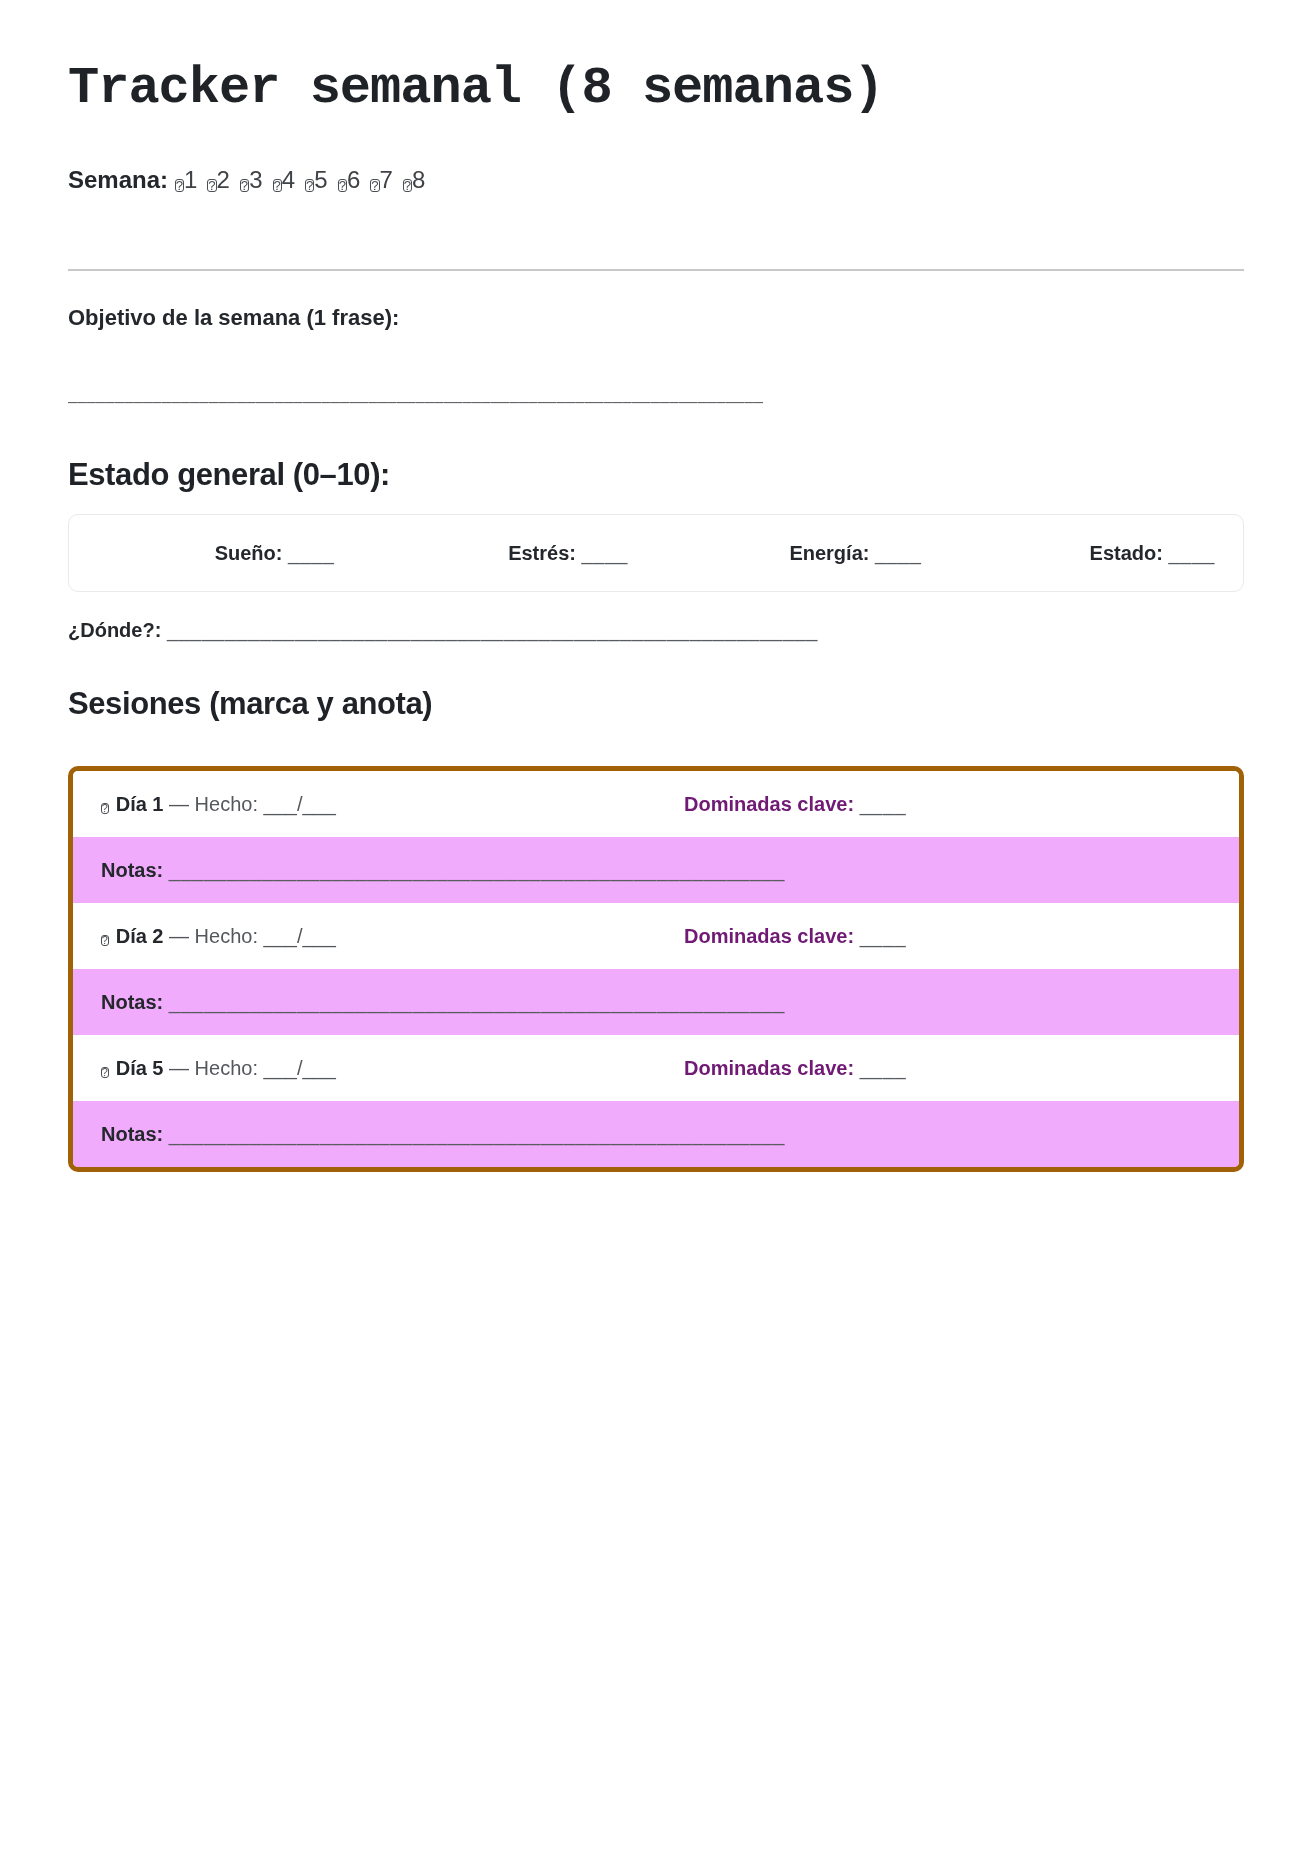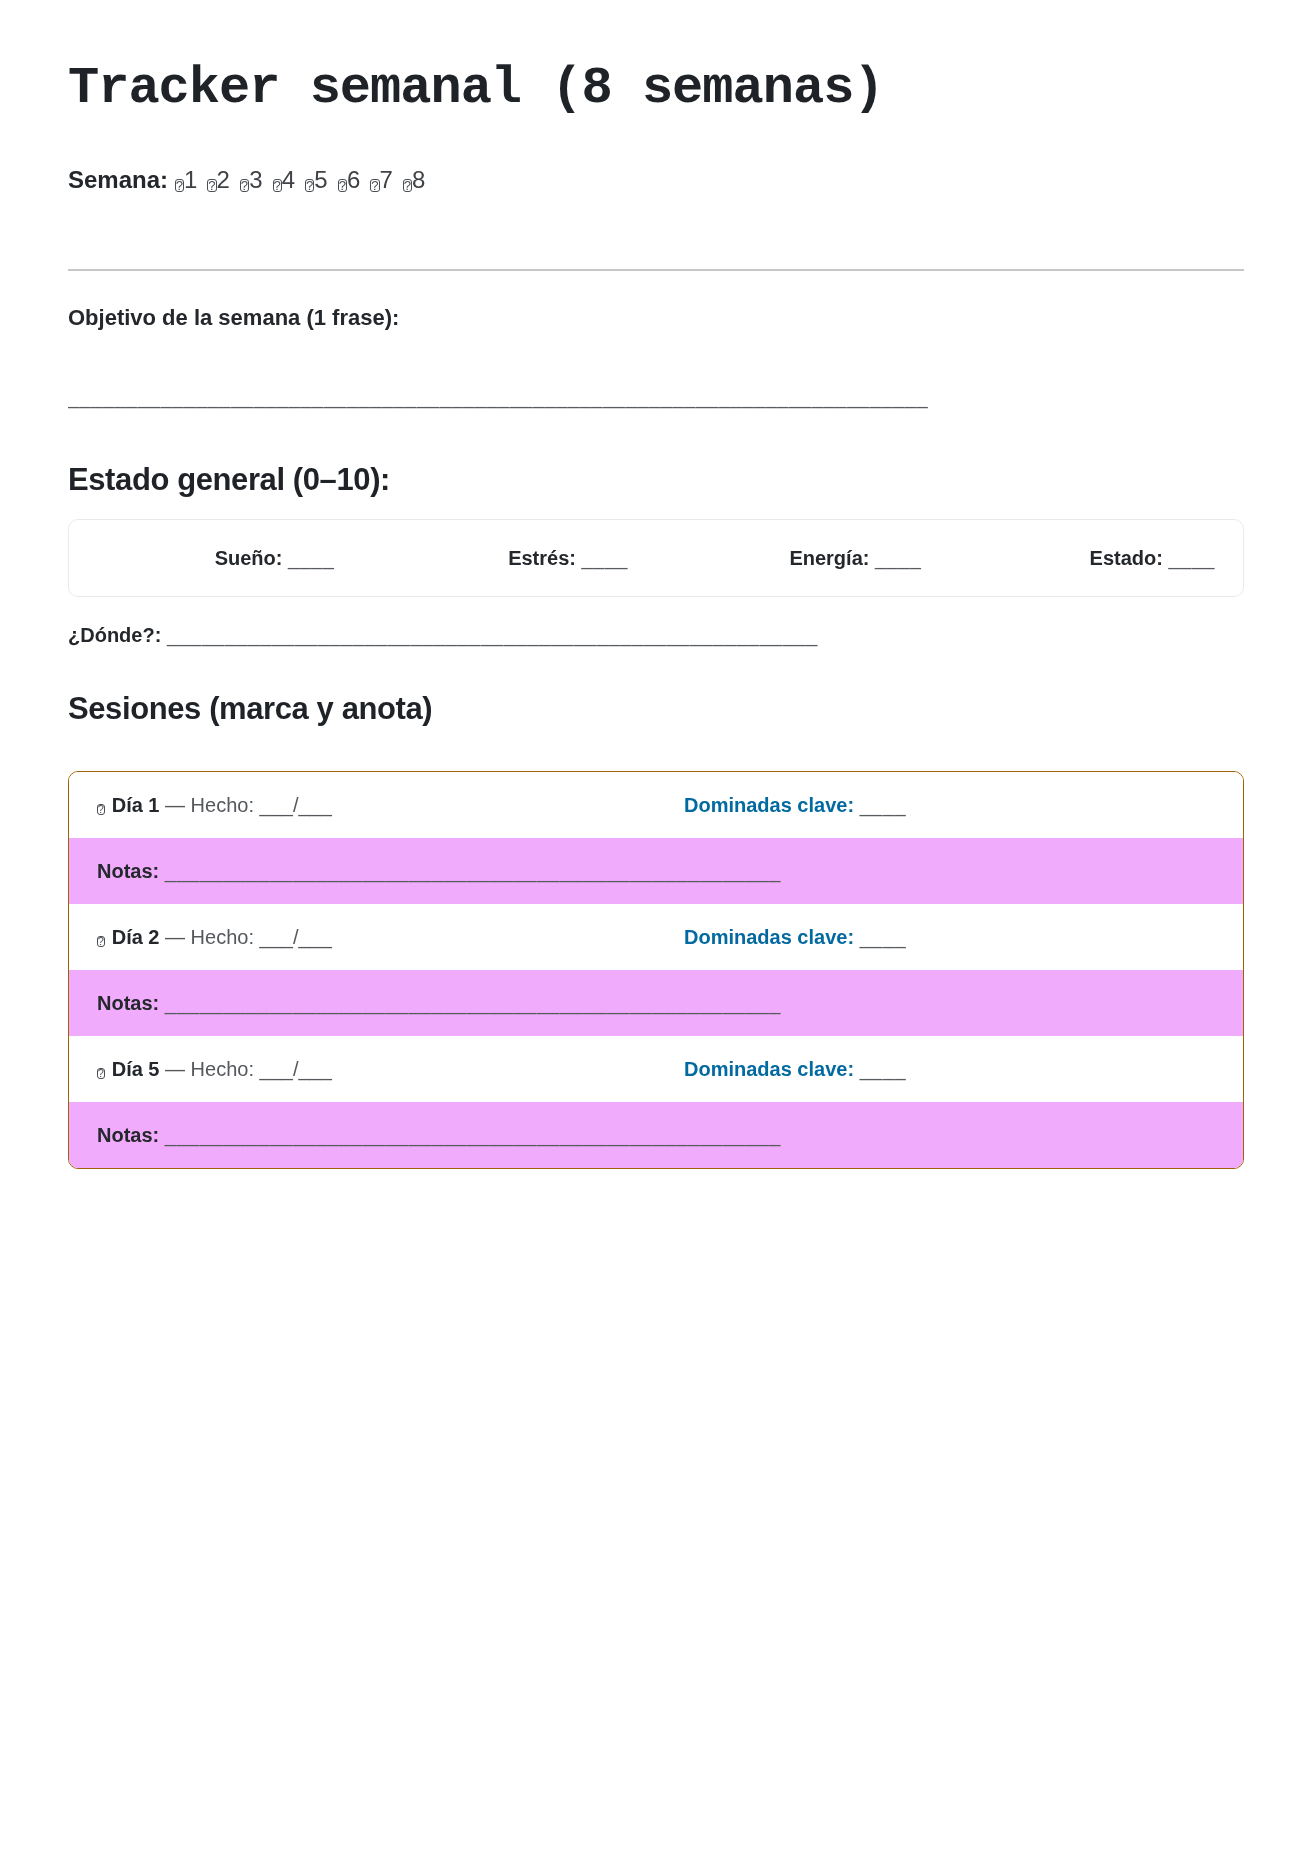--- a/index.html
+++ b/index.html
@@ -58,21 +58,21 @@
 
   .objective-label {
     margin: 32px 0 0 0;
     font-size: 22px;
     line-height: 1.35;
     font-weight: 700;
     color: #24272b;
   }
   .blank-line {
     margin: 52px 0 0 0;
-    font-size: 20px;
+    font-size: 16px;
     line-height: 1.35;
     color: #585c61;
     letter-spacing: 0.5px;
     white-space: nowrap;
     overflow: hidden;
   }
 
   h2.section-heading {
     font-size: 31px;
     line-height: 1.25;
@@ -105,42 +105,42 @@
   .where-line {
     margin: 25px 0 0 0;
     font-size: 20px;
     line-height: 27px;
     white-space: nowrap;
   }
   .where-line .lbl { font-weight: 700; color: #24272b; }
 
   .sessions-box {
     margin-top: 42px;
-    border: 1px solid #a16207;
+    border: 5px solid #a16207;
     border-radius: 10px;
     background: #ffffff;
     overflow: hidden;
     box-sizing: border-box;
   }
   .session-row {
     display: grid;
     grid-template-columns: 1fr 1fr;
     background: #ffffff;
   }
   .notes-row { background: #f0abfc; }
   .session-cell {
     padding: 20px 28px;
     font-size: 20px;
     line-height: 26px;
     white-space: nowrap;
     overflow: hidden;
   }
   .day-cell .day-name { font-weight: 700; color: #24272b; }
   .day-cell .done { color: #54585d; }
-  .key-cell .lbl { font-weight: 700; color: #0369a1; }
+  .key-cell .lbl { font-weight: 700; color: #701a75; }
   .notes-cell .lbl { font-weight: 700; color: #24272b; }
 </style>
 </head>
 <body>
 
 <div class="page">
 
   <h1 class="doc-title">Tracker semanal (8 semanas)</h1>
 
   <p class="week-line">

